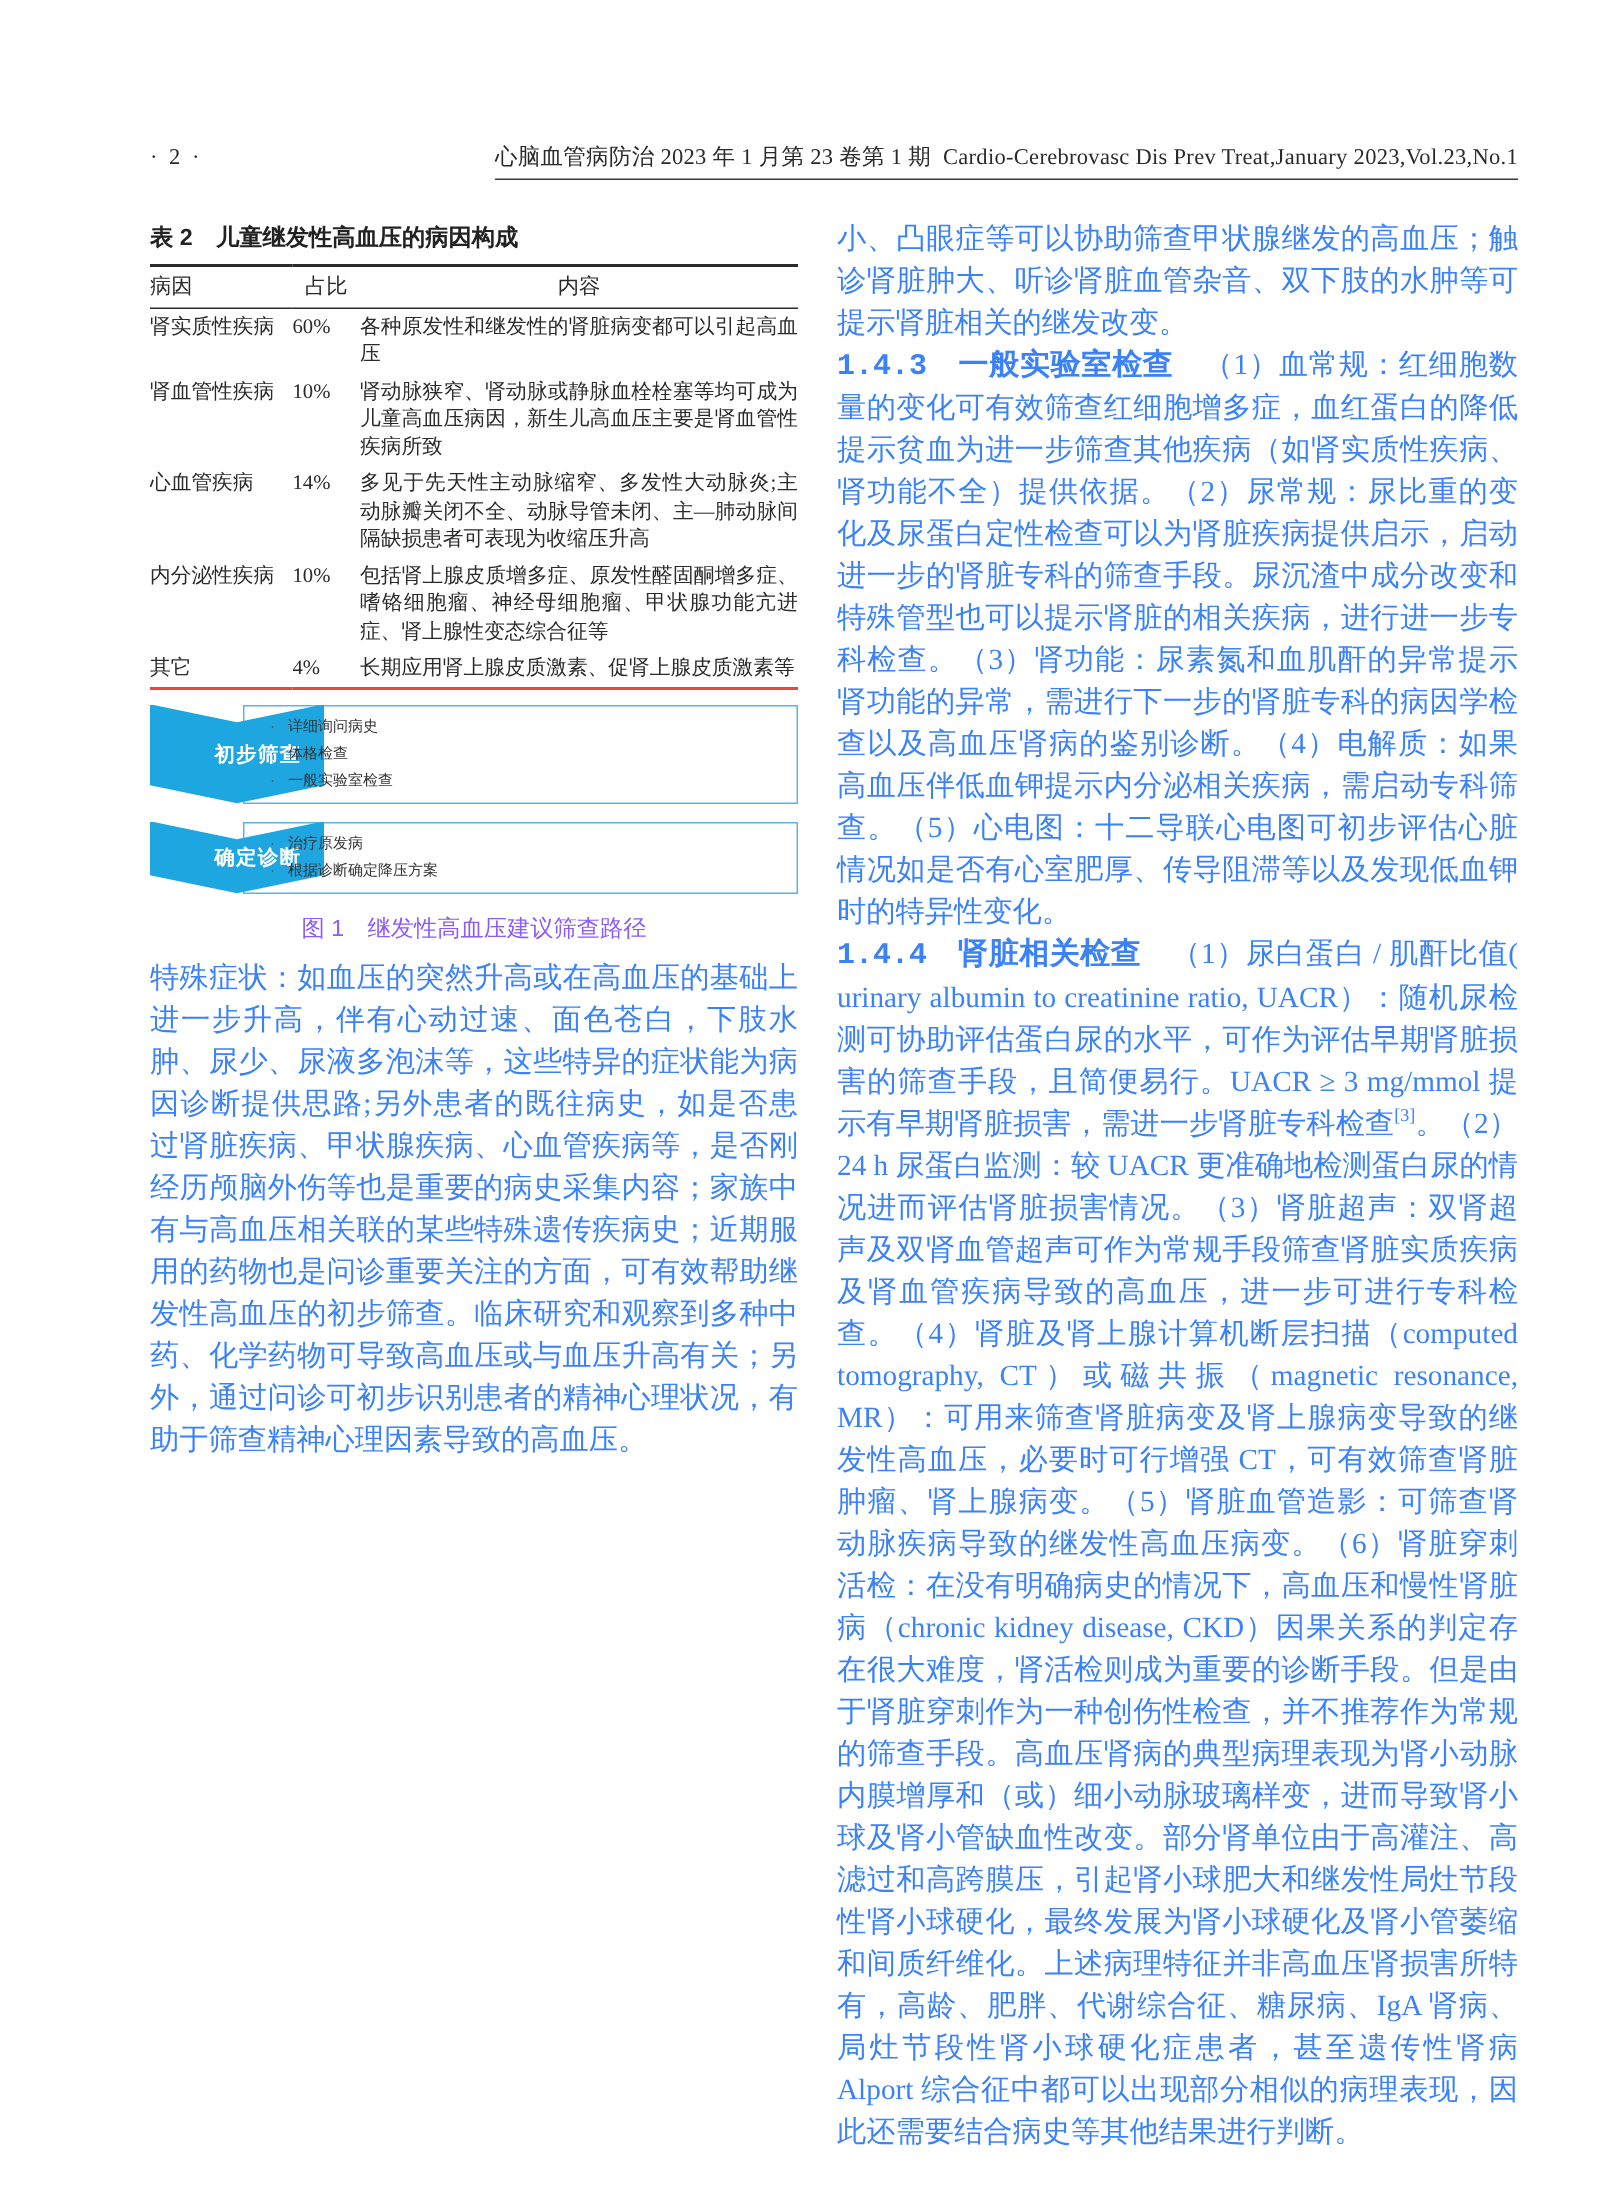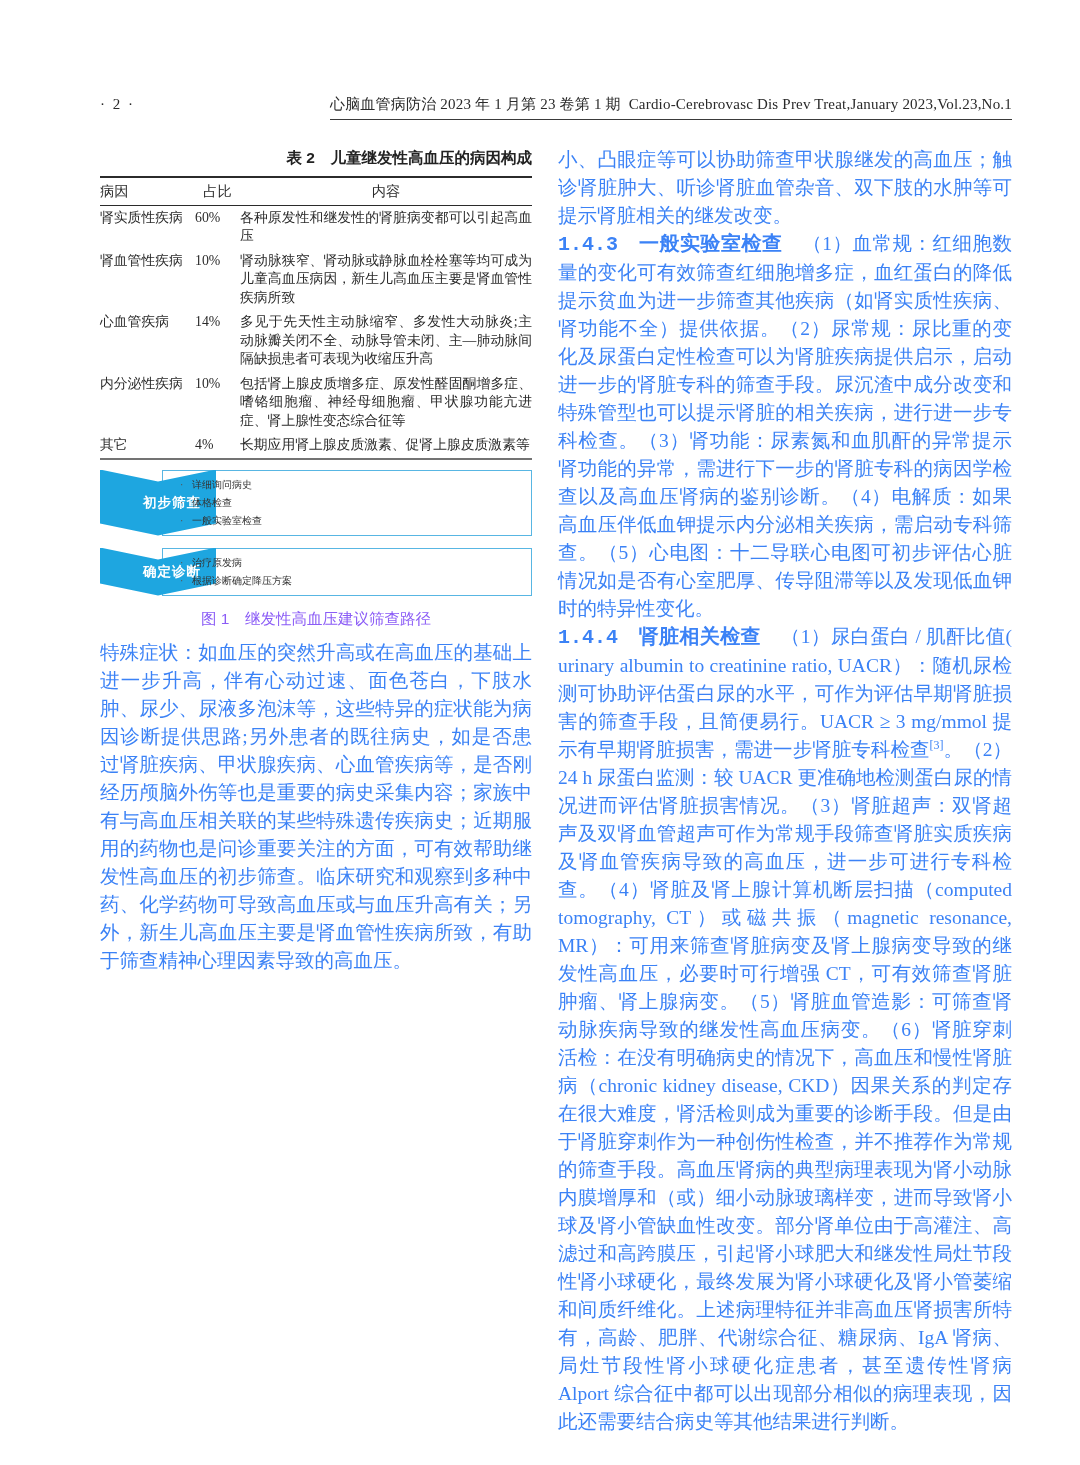--- a/index.html
+++ b/index.html
@@ -16,26 +16,26 @@
   .journal {
     margin-left:auto; white-space:pre; letter-spacing:0.2px;
     border-bottom:1.5px solid #3a3a3a; padding-bottom:5px;
   }
   
   .columns { position:absolute; top:146px; left:100px; width:912px; display:flex; gap:26px; }
   .col-left  { width:432px; }
   .col-right { width:454px; }
   
   .tbl-title {
-    text-align:right; font-weight:bold; font-size:15.5px;
+    text-align:left; font-weight:bold; font-size:15.5px;
     font-family:"Liberation Sans","DejaVu Sans",sans-serif; margin:2px 0 7px 0; color:#222;
   }
   table.etbl {
     width:100%; border-collapse:collapse; font-size:13.8px; line-height:18.5px;
-    border-top:2px solid #2b2b2b; border-bottom:2px solid #737373; color:#2a2a2a;
+    border-top:2px solid #2b2b2b; border-bottom:2px solid #ef4444; color:#2a2a2a;
   }
   table.etbl thead th {
     font-weight:normal; font-size:14.2px; padding:4px 0 4px 0;
     border-bottom:1.2px solid #2b2b2b; text-align:center;
   }
   table.etbl thead th.h-cause { text-align:left; }
   table.etbl td { vertical-align:top; padding:3px 0 3px 0; }
   td.c-cause { width:95px; }
   td.c-ratio { width:45px; }
   td.c-content { text-align:justify; }
@@ -147,21 +147,21 @@
             <div class="fc-item">治疗原发病</div>
             <div class="fc-item">根据诊断确定降压方案</div>
           </div>
         </div>
 
       </div>
 
       <div class="fig-caption">图 1　继发性高血压建议筛查路径</div>
 
       <p class="body">
-        <span>特殊症状：如血压的突然升高或在高血压的基础上进一步升高，伴有心动过速、面色苍白，下肢水肿、尿少、尿液多泡沫等，这些特异的症状能为病因诊断提供思路;另外患者的既往病史，如是否患过肾脏疾病、甲状腺疾病、心血管疾病等，是否刚经历颅脑外伤等也是重要的病史采集内容；家族中有与高血压相关联的某些特殊遗传疾病史；近期服用的药物也是问诊重要关注的方面，可有效帮助继发性高血压的初步筛查。临床研究和观察到多种中药、化学药物可导致高血压或与血压升高有关；另外，新生儿高血压主要是肾血管性疾病所致，有助于筛查精神心理因素导致的高血压。</span>
+        <span>特殊症状：如血压的突然升高或在高血压的基础上进一步升高，伴有心动过速、面色苍白，下肢水肿、尿少、尿液多泡沫等，这些特异的症状能为病因诊断提供思路;另外患者的既往病史，如是否患过肾脏疾病、甲状腺疾病、心血管疾病等，是否刚经历颅脑外伤等也是重要的病史采集内容；家族中有与高血压相关联的某些特殊遗传疾病史；近期服用的药物也是问诊重要关注的方面，可有效帮助继发性高血压的初步筛查。临床研究和观察到多种中药、化学药物可导致高血压或与血压升高有关；另外，通过问诊可初步识别患者的精神心理状况，有助于筛查精神心理因素导致的高血压。</span>
       </p>
 
     </div>
 
     <div class="col-right">
 
       <p class="body">
         <span>小、凸眼症等可以协助筛查甲状腺继发的高血压；触诊肾脏肿大、听诊肾脏血管杂音、双下肢的水肿等可提示肾脏相关的继发改变。</span>
       </p>
       <p class="body">

